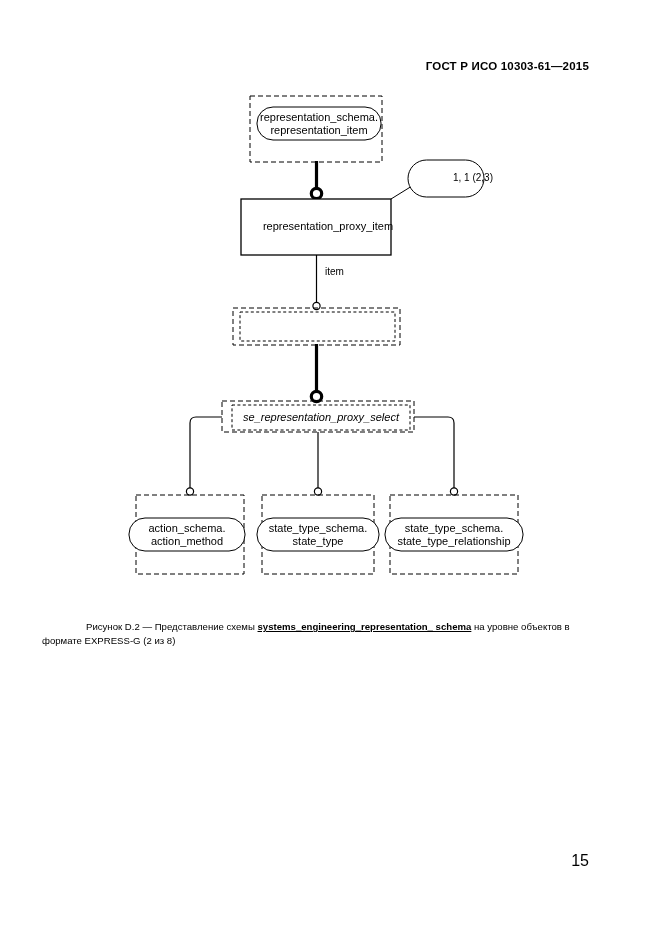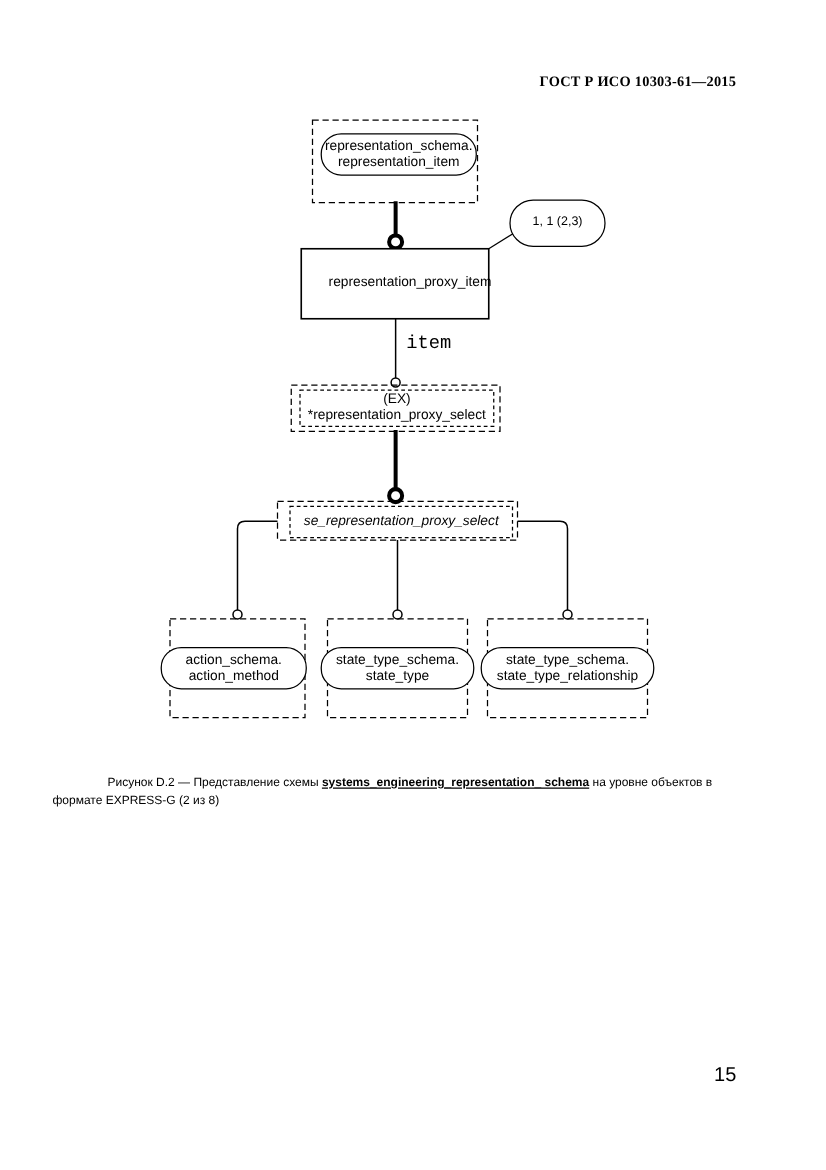--- a/index.html
+++ b/index.html
@@ -25,21 +25,20 @@
 
   
   .doc-header {
     position: absolute;
     right: 72px;
     top: 60px;
     font-size: 11.5px;
     font-weight: bold;
     letter-spacing: 0.2px;
     white-space: nowrap;
-    font-family: Liberation Serif, serif;
   }
 
   
   .page-number {
     position: absolute;
     right: 72px;
     top: 852px;
     font-size: 16px;
   }
 
@@ -54,29 +53,29 @@
   .node-label {
     position: absolute;
     text-align: center;
     font-size: 11px;
     line-height: 13px;
     white-space: nowrap;
     color: #000;
   }
   .edge-label {
     position: absolute;
-    font-size: 15px;
+    font-size: 10px;
     white-space: nowrap;
-    font-family: Liberation Mono, monospace;
   }
   .page-ref-label {
     position: absolute;
     font-size: 10px;
     text-align: center;
     white-space: nowrap;
+    padding-left: 27px;
   }
 
   
   .caption {
     position: absolute;
     left: 42px;
     top: 620px;
     width: 560px;
     font-size: 9.6px;
     line-height: 13.5px;
@@ -144,24 +143,20 @@
   </div>
 
   <div class="node-label" style="left:241px; top:220px; width:174px;">
     <div>representation_proxy_item</div>
   </div>
 
   <div class="page-ref-label" style="left:408px; top:172px; width:76px;">1, 1 (2,3)</div>
 
   <div class="edge-label" style="left:325px; top:266px;">item</div>
 
-  <div class="node-label" style="left:240px; top:313px; width:155px;">
-    <div>(EX)</div>
-    <div>*representation_proxy_select</div>
-  </div>
 
   <div class="node-label" style="left:232px; top:411px; width:178px;font-style:italic;">
     <div>se_representation_proxy_select</div>
   </div>
 
   <div class="node-label" style="left:129px; top:522px; width:116px;">
     <div>action_schema.</div>
     <div>action_method</div>
   </div>
 

